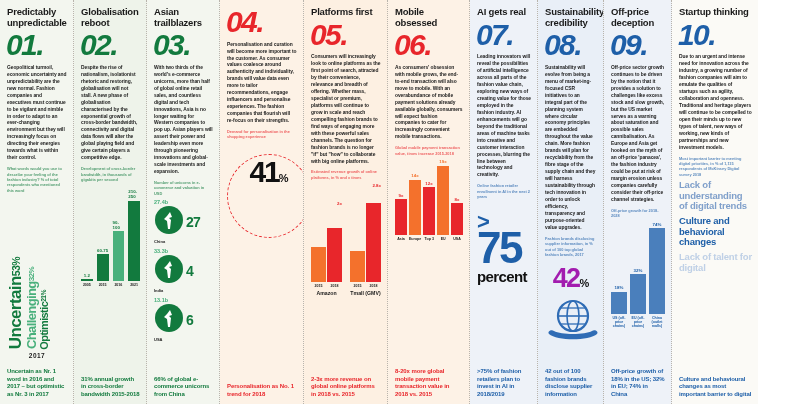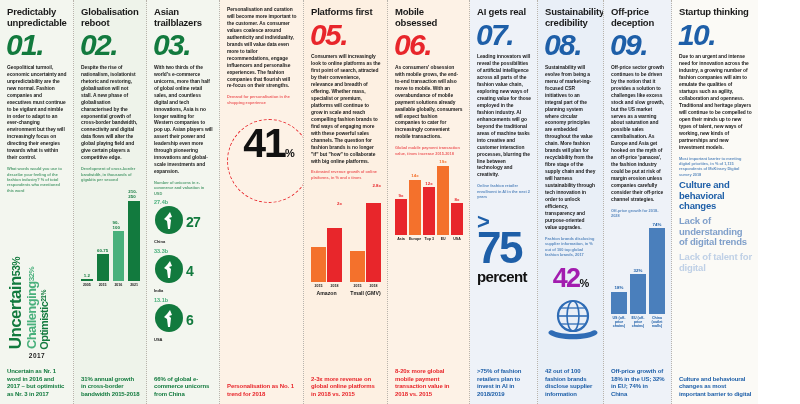--- a/index.html
+++ b/index.html
@@ -86,21 +86,21 @@
   .unicount { font-size: 14px; font-weight: bold; letter-spacing: -.8px; }
   .uniland { font-size: 4px; font-weight: bold; }
 
   
   .circ {
     width: 84px; height: 84px; border-radius: 50%;
     border: 1.6px dashed #e8262b;
     display: flex; align-items: baseline; justify-content: center;
     margin: 14px auto;
   }
-  .circ .n { font-size: 41px; font-weight: bold; letter-spacing: -2px; color:#111; }
+  .circ .n { font-size: 30px; font-weight: bold; letter-spacing: -2px; color:#111; }
   .circ .p { font-size: 11px; font-weight: bold; color:#111; }
 
   
   .pct75 { margin: 14px 0 10px; }
   .gt { font-size: 22px; font-weight: bold; line-height: .7; }
   .n75 { font-size: 44px; font-weight: bold; letter-spacing: -2.5px; line-height: .88; }
   .pw { font-size: 15px; font-weight: bold; letter-spacing: -.6px; color:#111; }
 
   
   .n42wrap { display: flex; align-items: baseline; justify-content: center; margin: 6px 0 2px; }
@@ -208,20 +208,21 @@
             </svg>
           <div class="uniland c-dark">USA</div>
         </div>
         <div class="unicount c-green">6</div>
       </div>
     </div>
     <div class="caption c-green">66% of global e-commerce unicorns from China</div>
   </div>
 
   <div class="col z-red" style="width:84px">
+    <div class="bignum c-red">04.</div>
     <div class="body c-dark">Personalisation and curation will become more important to the customer. As consumer values coalesce around authenticity and individuality, brands will value data even more to tailor recommendations, engage influencers and personalise experiences. The fashion companies that flourish will re-focus on their strengths.</div>
     <div class="viz">
       <div class="vizlabel c-red">Demand for personalisation in the shopping experience</div>
       <div class="circ">
         <span class="n">41</span>
         <span class="p">%</span>
       </div>
     </div>
     <div class="caption c-red">Personalisation as No. 1 trend for 2018</div>
   </div>
@@ -374,20 +375,20 @@
     </div>
     <div class="caption c-blue">Off-price growth of 18% in the US; 32% in EU; 74% in China</div>
   </div>
 
   <div class="col z-white" style="width:86px">
     <div class="heading c-dark">Startup thinking</div>
     <div class="bignum c-blue">10.</div>
     <div class="body c-dark">Due to an urgent and intense need for innovation across the industry, a growing number of fashion companies will aim to emulate the qualities of startups such as agility, collaboration and openness. Traditional and heritage players will continue to be compelled to open their minds up to new types of talent, new ways of working, new kinds of partnerships and new investment models.</div>
     <div class="viz">
       <div class="vizlabel c-blue">Most important barrier to meeting digital priorities, in % of 1,115 respondents of McKinsey Digital survey 2018</div>
+      <div class="barrier b2">Lack of understanding of digital trends</div>
       <div class="barrier b1">Culture and behavioral changes</div>
-      <div class="barrier b2">Lack of understanding of digital trends</div>
       <div class="barrier b3">Lack of talent for digital</div>
     </div>
     <div class="caption c-blue">Culture and behavioural changes as most important barrier to digital</div>
   </div>
 
 </div>
 
 </body></html>

